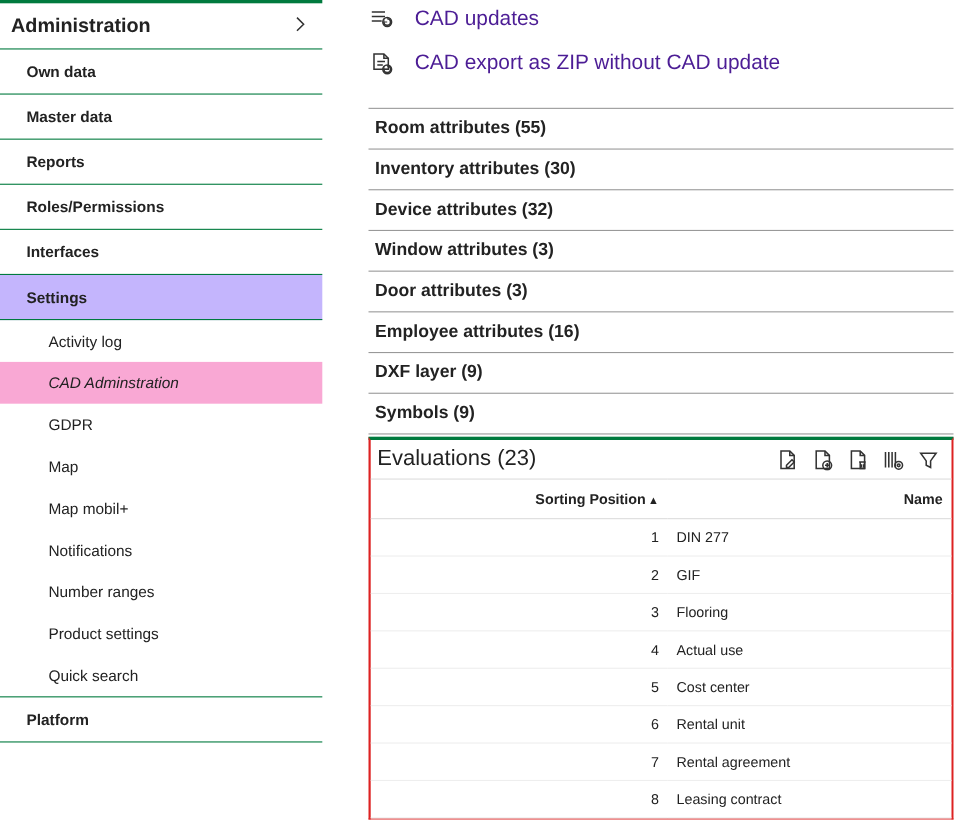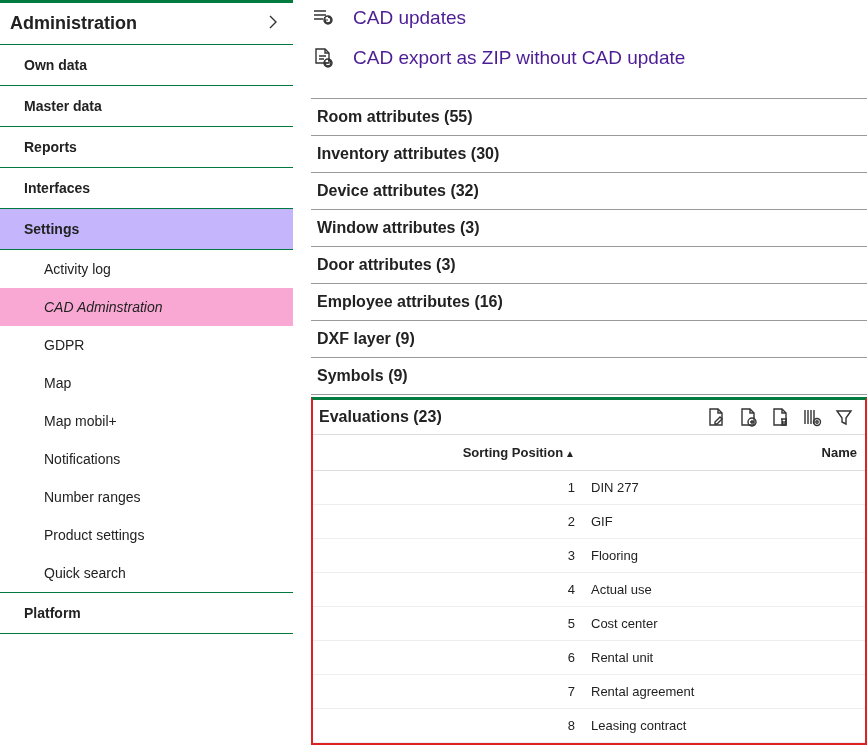--- a/index.html
+++ b/index.html
@@ -5,21 +5,21 @@
     * { box-sizing: border-box; margin: 0; padding: 0; }
     body {
       font-family: "Segoe UI", Arial, sans-serif;
       font-size: 14px;
       color: #222;
       width: 867px;
       height: 745px;
       overflow: hidden;
       background: #fff;
     }
-    .app { display: flex; height: 100%; }
+    .app { display: flex; height: 100%; gap: 24px; }
     .sidebar { width: 293px; flex-shrink: 0; }
     .main { flex: 1; padding-left: 18px; padding-top: 0; }
 
     .nav-header {
       display: flex;
       align-items: center;
       justify-content: space-between;
       padding: 10px 14px 10px 10px;
       border-top: 3px solid #007a3e;
       border-bottom: 1px solid #007a3e;
@@ -64,21 +64,21 @@
       border: 2px solid #d22;
       border-top: 3px solid #007a3e;
       margin-top: 2px;
     }
     .eval-head {
       display: flex;
       align-items: center;
       justify-content: space-between;
       padding: 6px 10px 6px 6px;
     }
-    .eval-title { font-size: 16px; font-weight: 700; }
+    .eval-title { font-size: 20px; font-weight: 400; }
     .toolbar { display: flex; gap: 10px; align-items: center; }
     .tb-icon { width: 22px; height: 22px; display: inline-flex; align-items: center; justify-content: center; cursor: pointer; }
 
     table.eval { width: 100%; border-collapse: collapse; font-size: 13px; }
     table.eval th { text-align: right; padding: 10px 8px 10px 8px; font-weight: 700; border-top: 1px solid #ddd; border-bottom: 1px solid #ddd; }
     table.eval th.pos { text-align: right; width: 270px; }
     table.eval td { padding: 9px 8px; border-bottom: 1px solid #eee; }
     table.eval td.pos { text-align: right; }
     .sort-ind { font-size: 10px; margin-left: 2px; }
 
@@ -94,20 +94,21 @@
       <span class="chevron-icon">
         <svg width="12" height="14" viewBox="0 0 12 14">
             <path d="M3 1 L9 7 L3 13"></path>
           </svg>
       </span>
     </div>
 
     <div class="nav-item"><span>Own data</span></div>
     <div class="nav-item"><span>Master data</span></div>
     <div class="nav-item"><span>Reports</span></div>
+    <div class="nav-item"><span>Roles/Permissions</span></div>
     <div class="nav-item"><span>Interfaces</span></div>
     <div class="nav-item selected"><span>Settings</span></div>
 
     <div class="nav-sub"><span>Activity log</span></div>
     <div class="nav-sub selected"><span>CAD Adminstration</span></div>
     <div class="nav-sub"><span>GDPR</span></div>
     <div class="nav-sub"><span>Map</span></div>
     <div class="nav-sub"><span>Map mobil+</span></div>
     <div class="nav-sub"><span>Notifications</span></div>
     <div class="nav-sub"><span>Number ranges</span></div>

